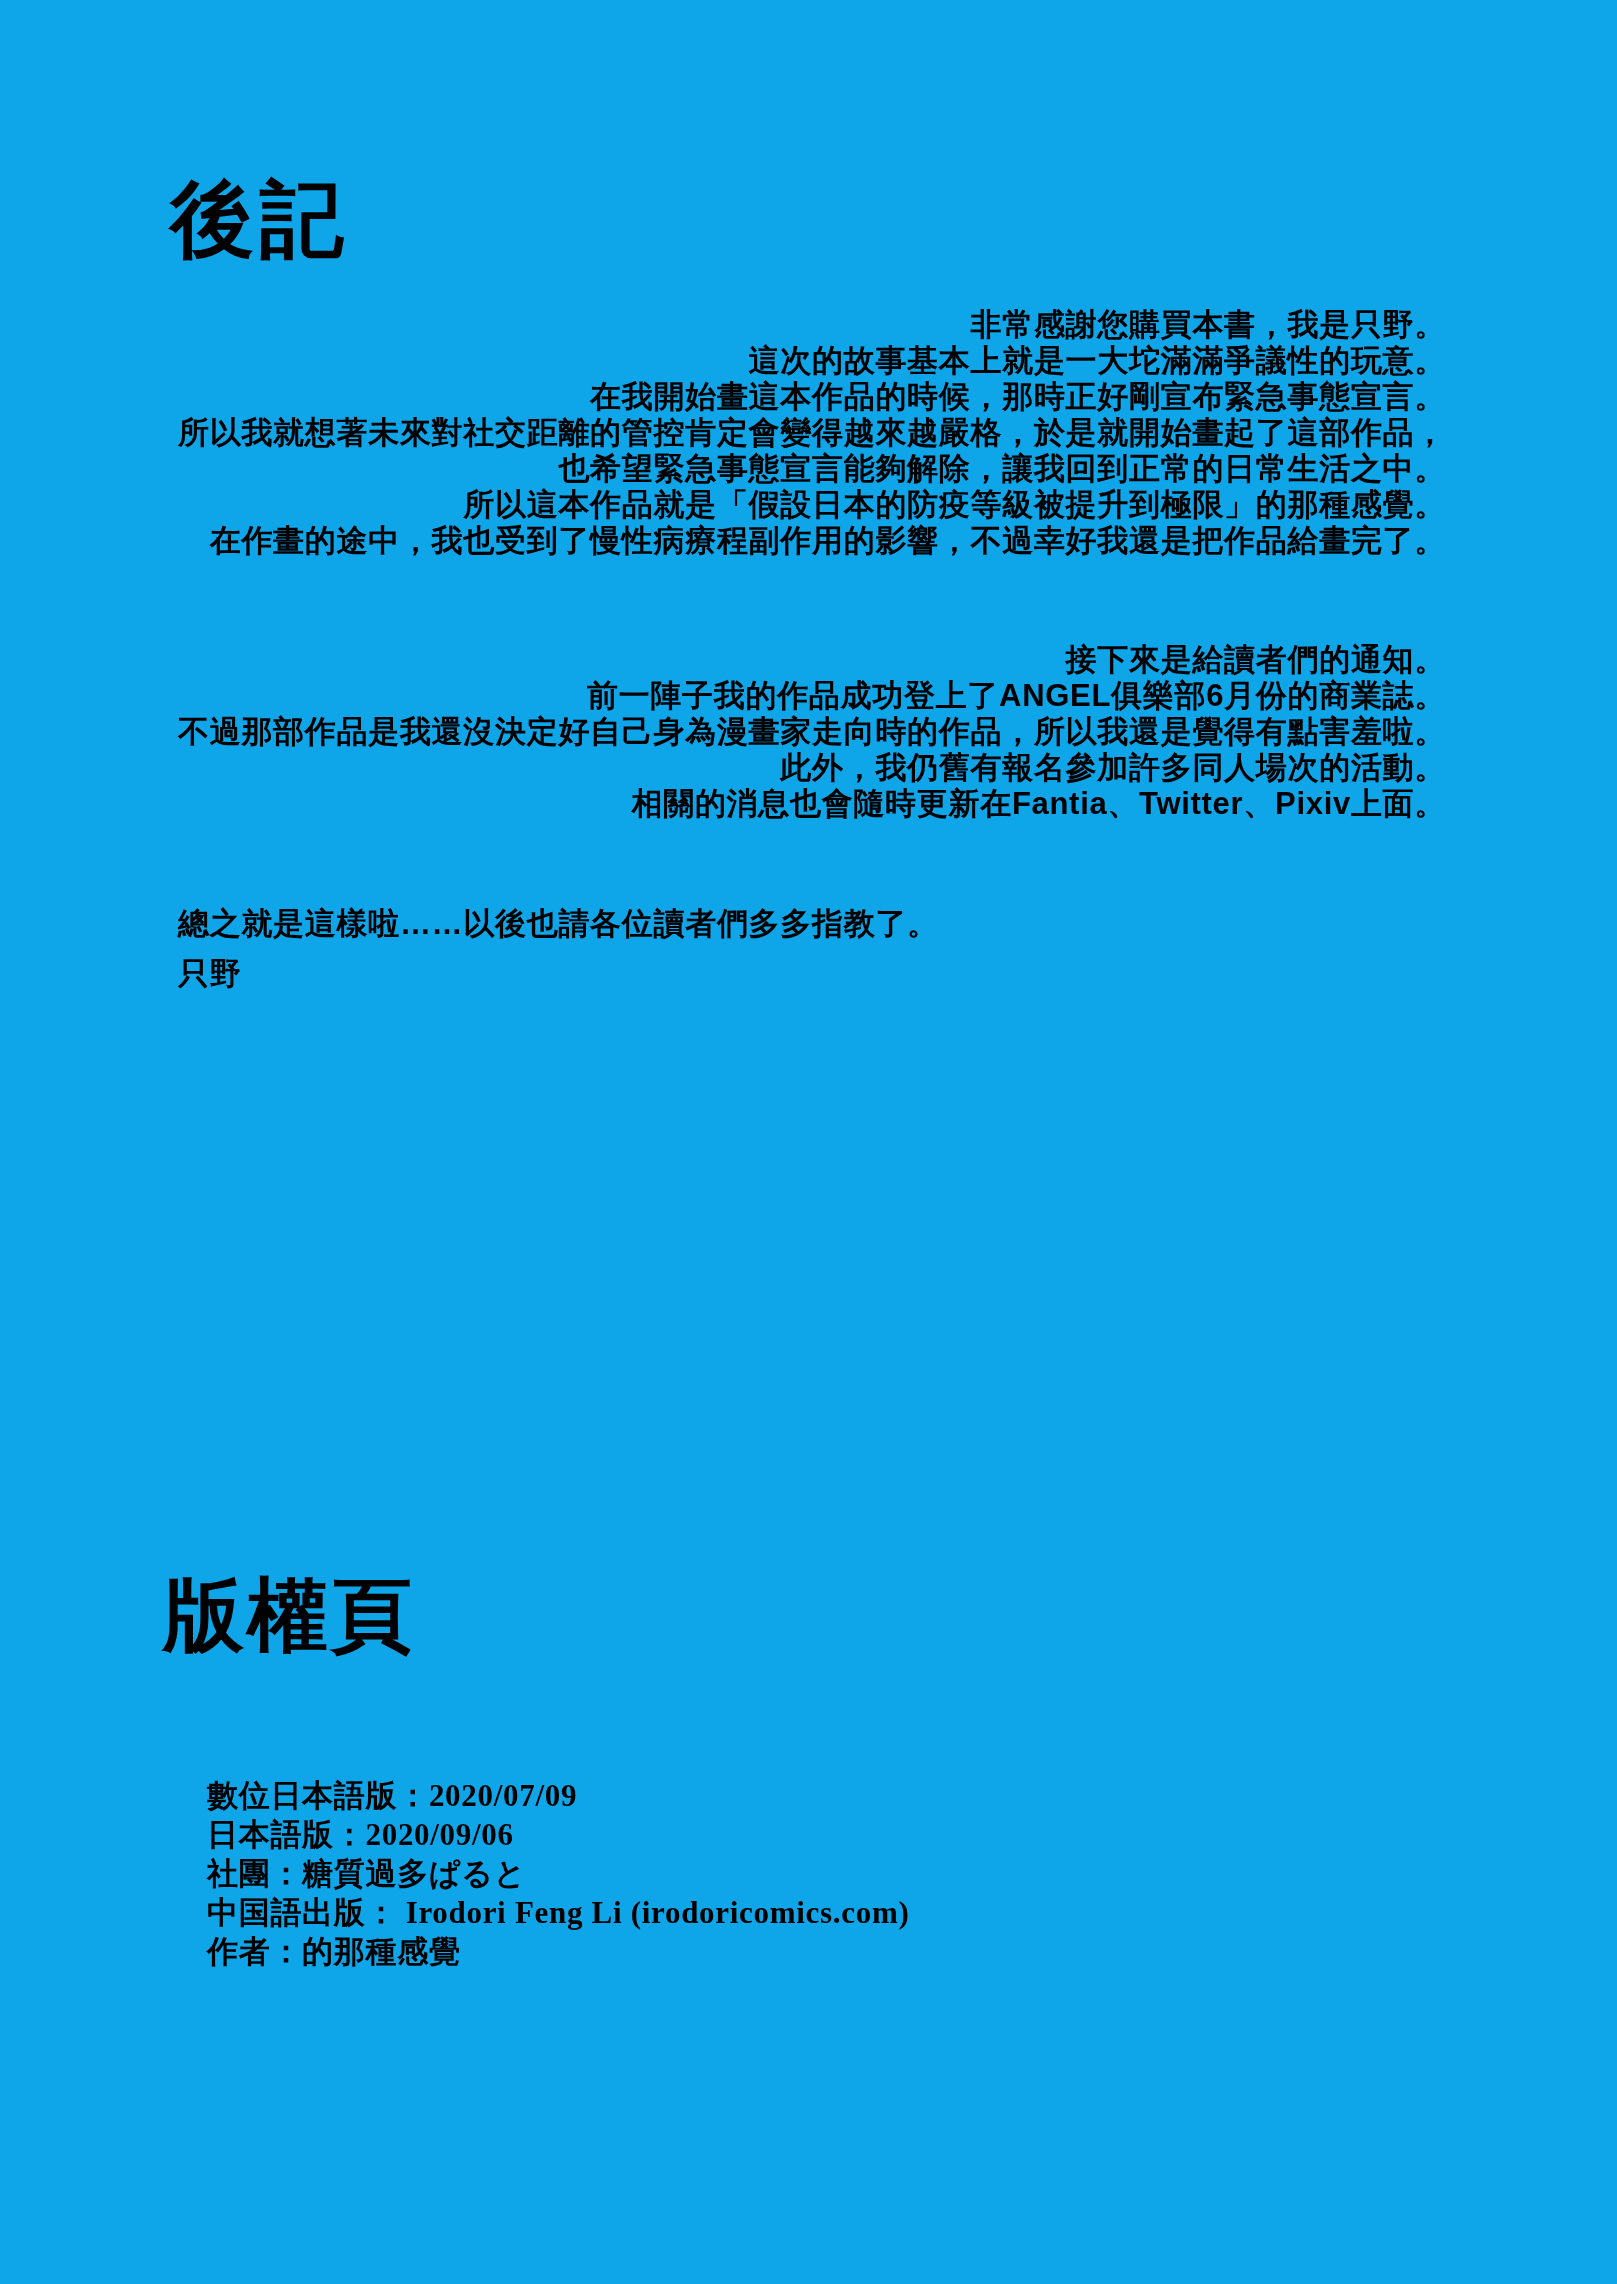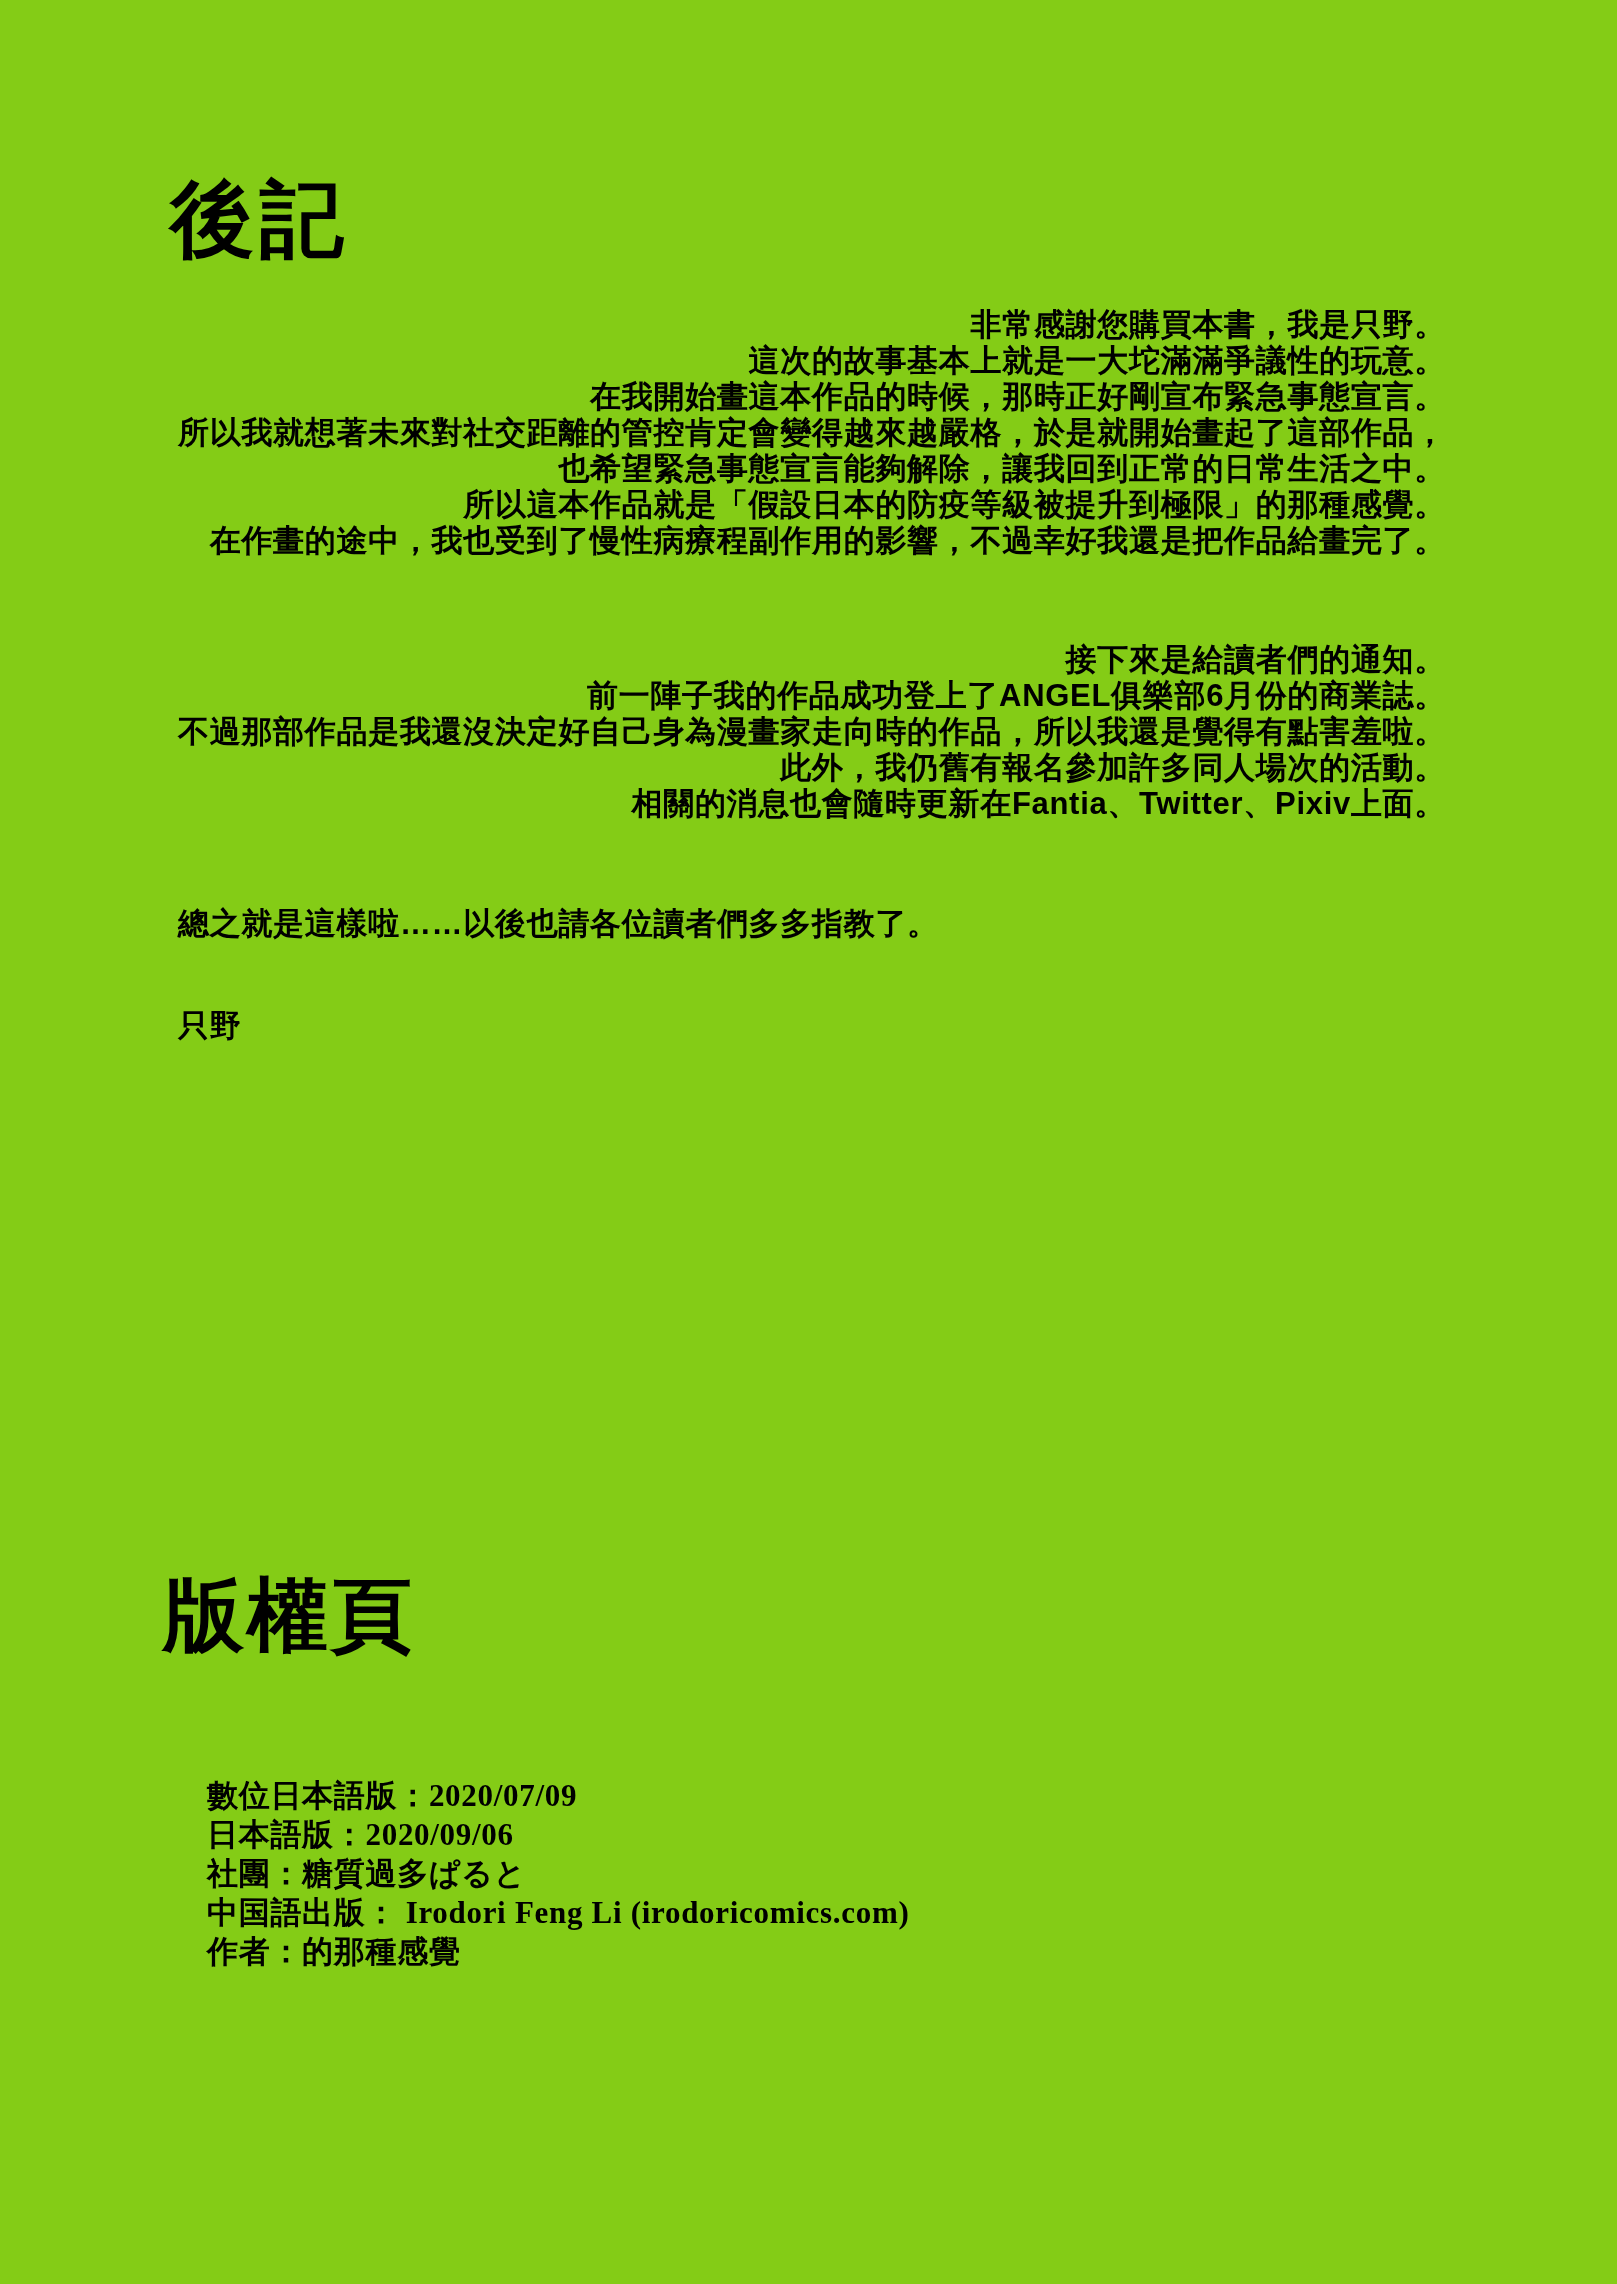--- a/index.html
+++ b/index.html
@@ -4,21 +4,21 @@
 <style>
   html, body {
     margin: 0;
     padding: 0;
     background: #ffffff;
   }
   .page {
     position: relative;
     width: 1617px;
     height: 2284px;
-    background: #84cc16;
+    background: #0ea5e9;
     color: #000000;
     overflow: hidden;
   }
   
   .hand {
     font-family: "Liberation Sans", sans-serif;
     font-weight: 700;
     color: #000000;
   }
   .afterword-title {
@@ -39,21 +39,21 @@
   .textblock .line {
     height: 36px;
     line-height: 36px;
     white-space: nowrap;
     letter-spacing: 0.7px;
     text-align: right;
   }
   #block1 { top: 307px; }
   #block2 { top: 642px; }
   #closing { top: 906px; }
-  #signature { top: 1008px; }
+  #signature { top: 956px; }
 
   
   .serif {
     font-family: "Liberation Serif", serif;
     color: #000000;
   }
   .colophon-title {
     position: absolute;
     left: 163px;
     top: 1570px;

